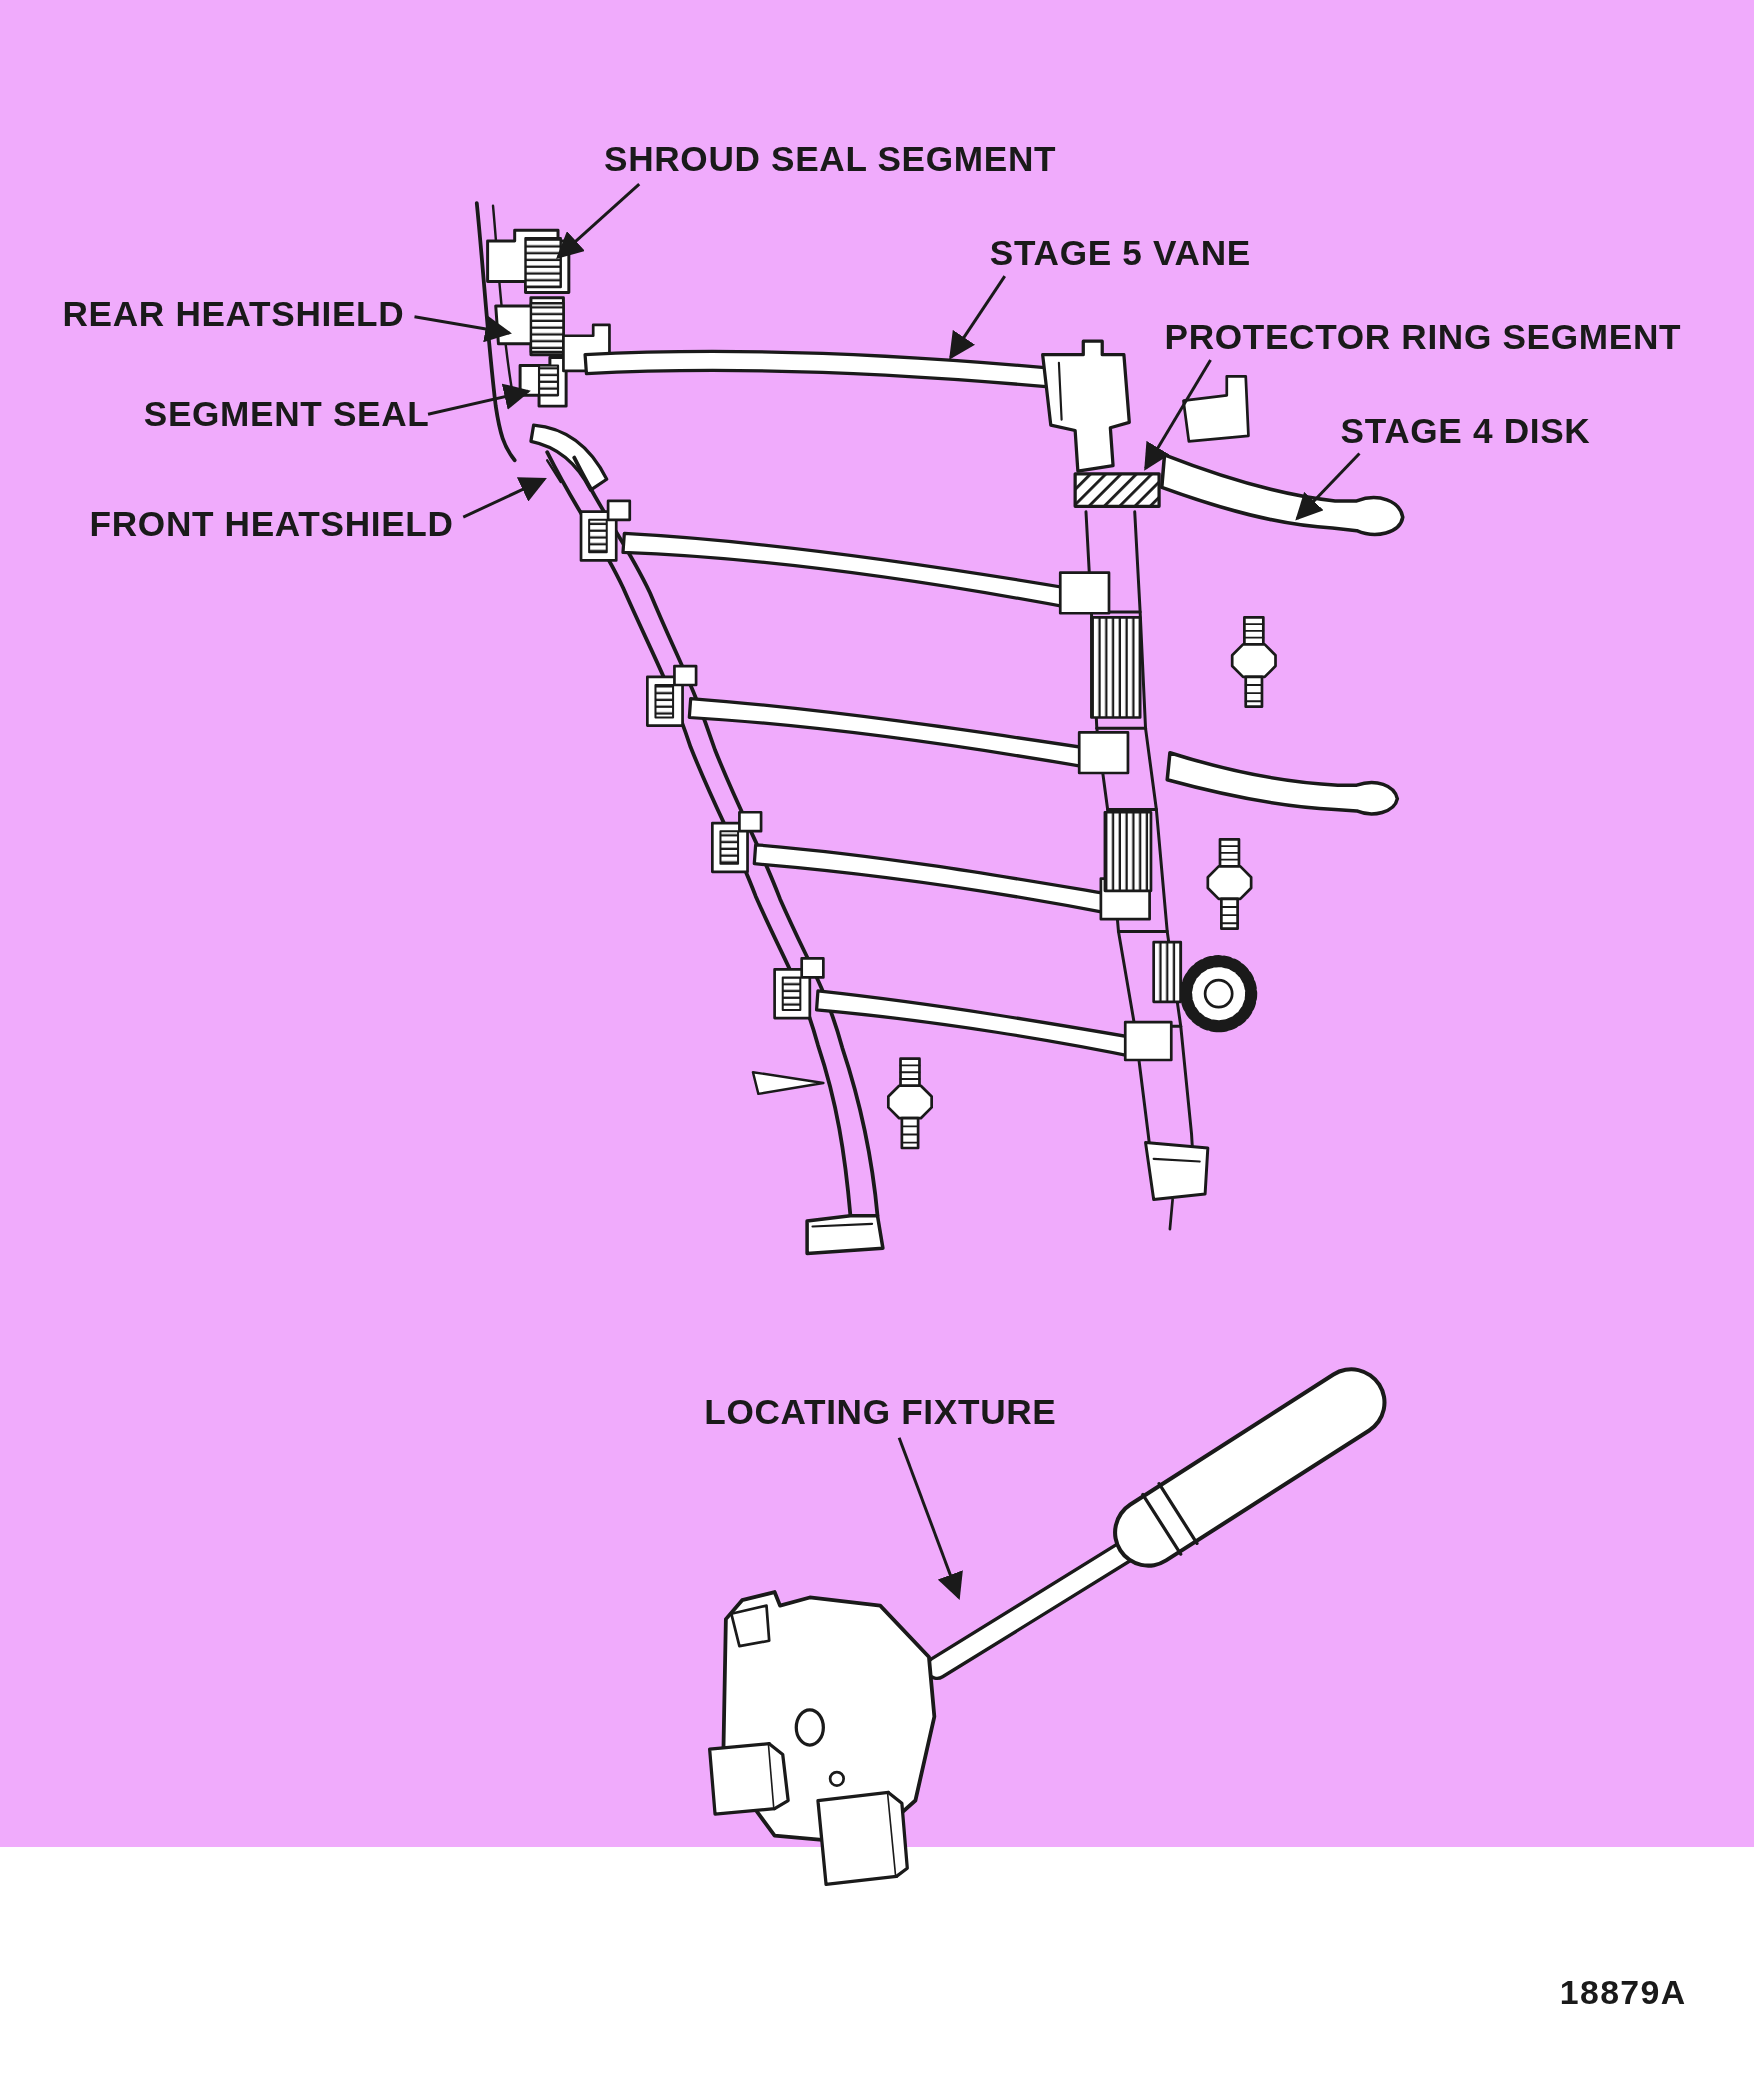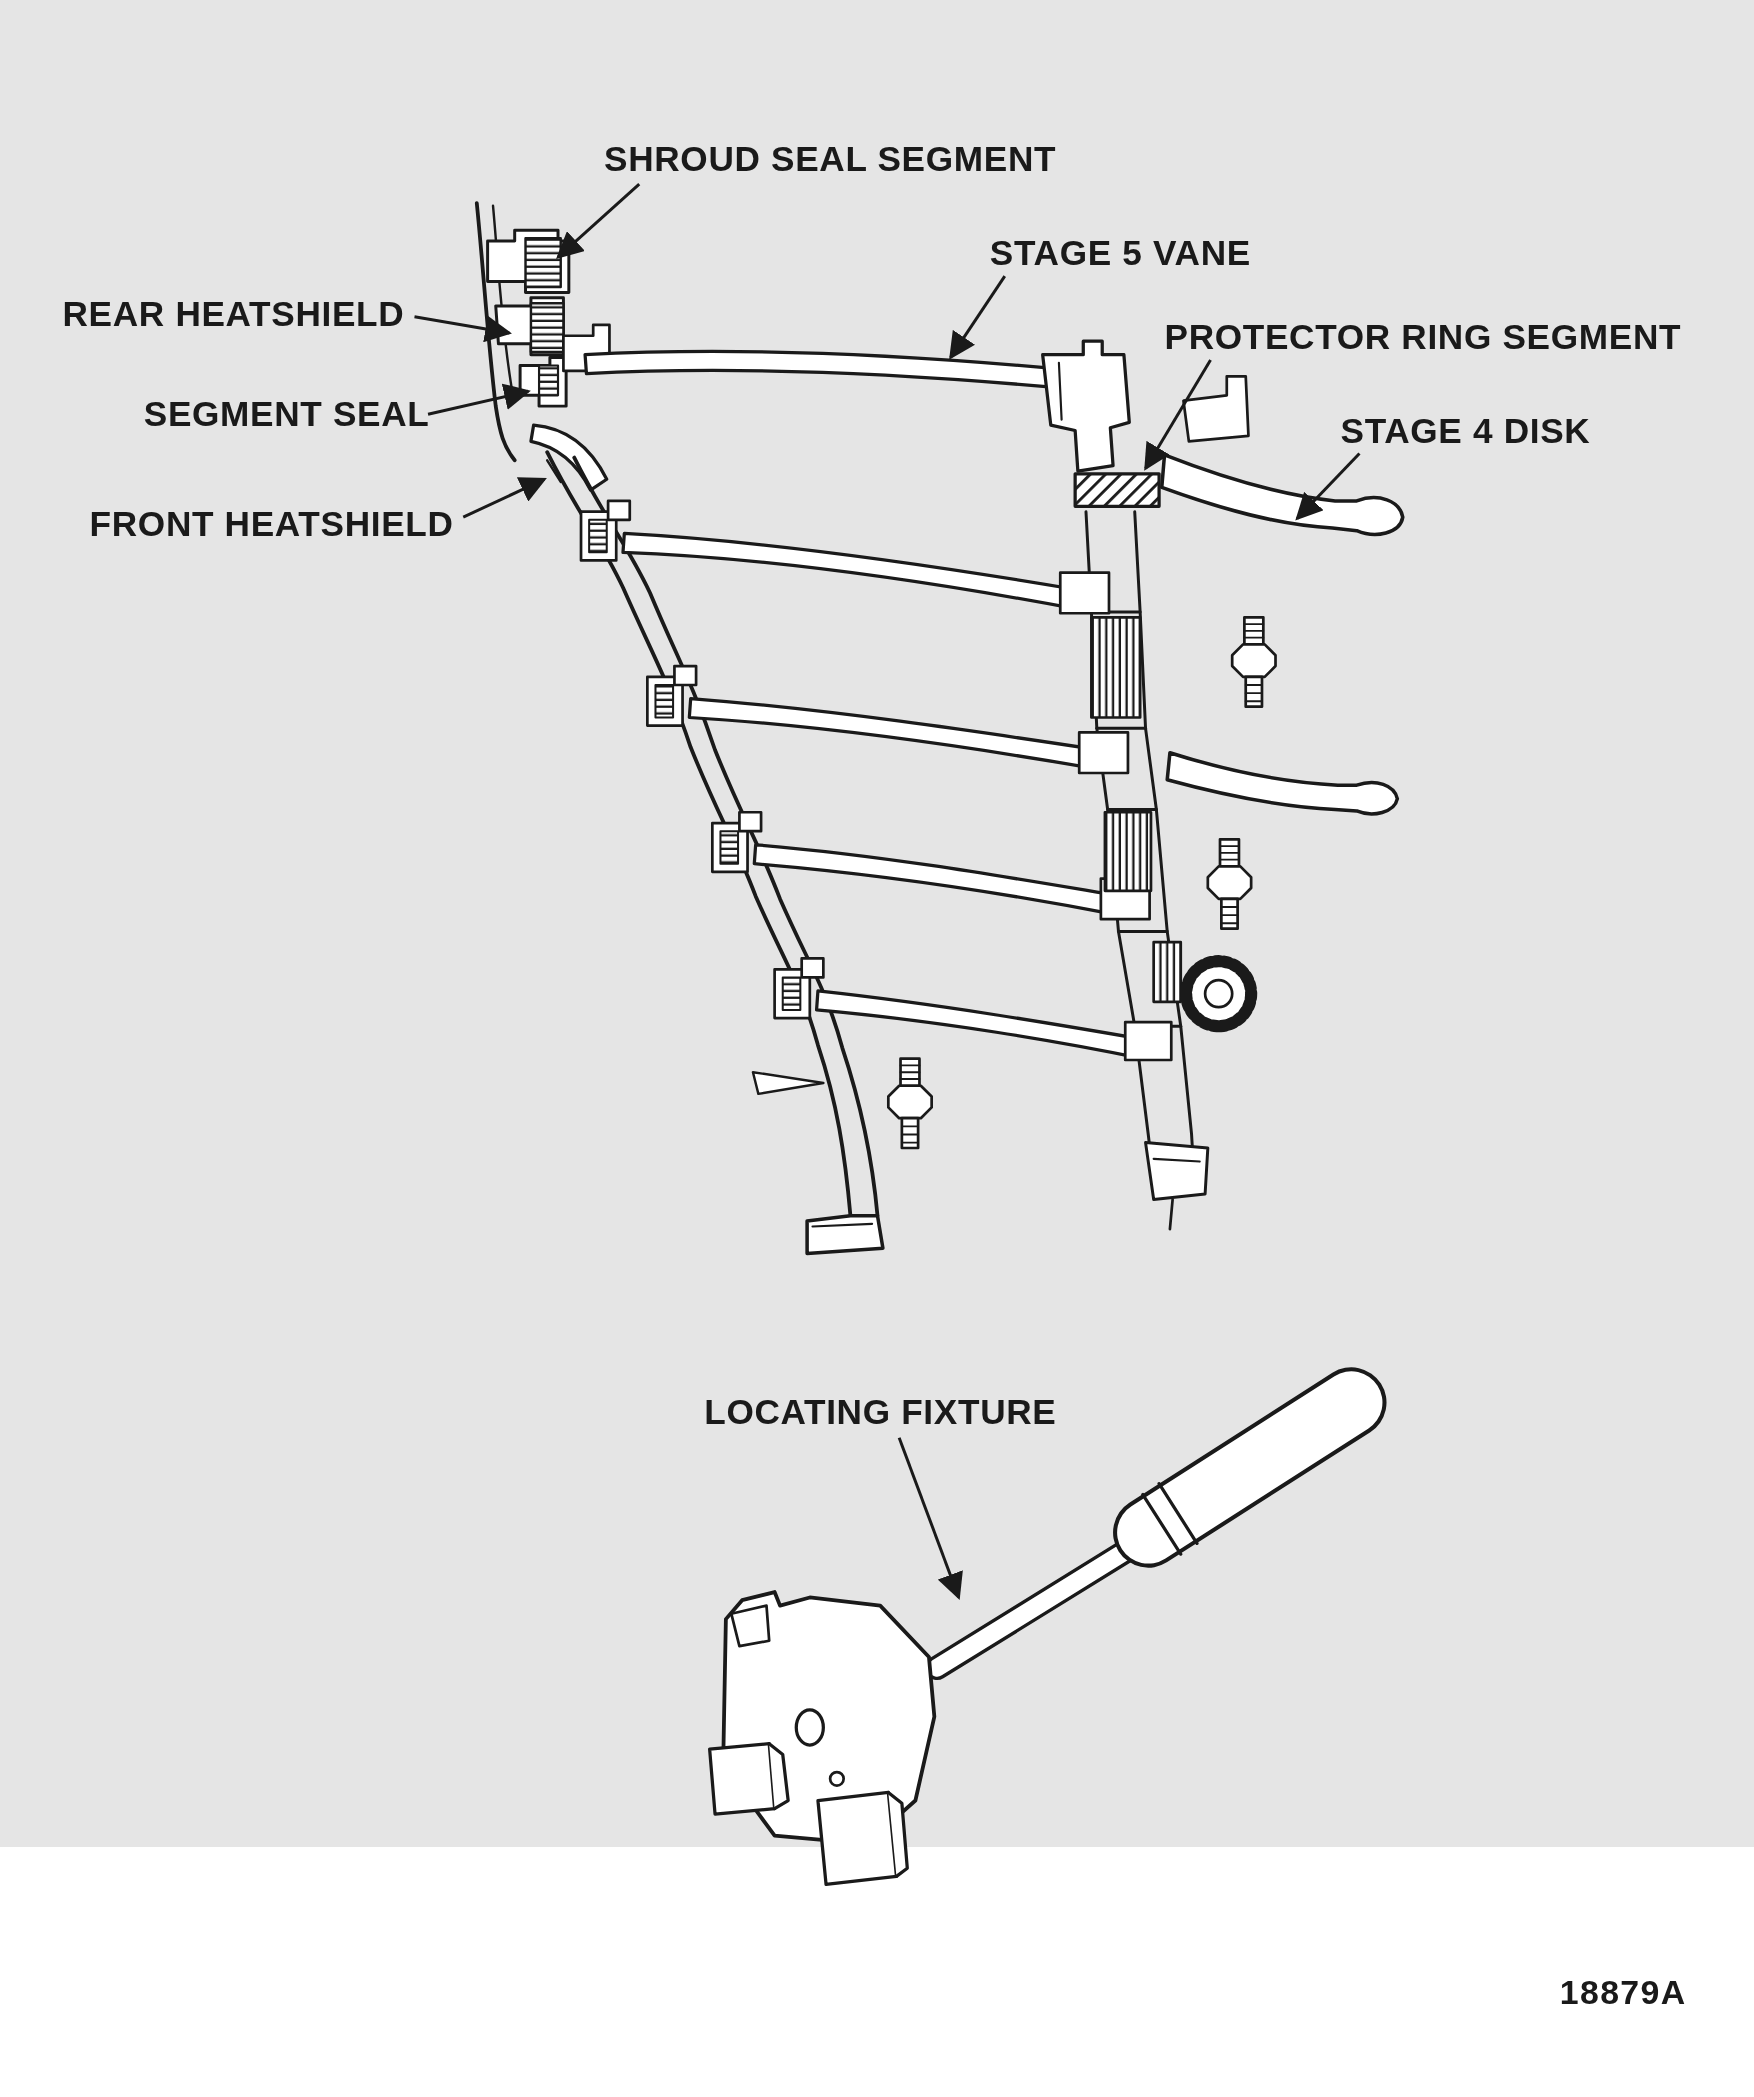--- a/index.html
+++ b/index.html
@@ -7,21 +7,21 @@
     padding: 0;
     background: #ffffff;
     width: 1755px;
     height: 2097px;
     overflow: hidden;
   }
   .page {
     position: relative;
     width: 1755px;
     height: 1847px;
-    background: #e5e5e5;
+    background: #f0abfc;
   }
   svg.fig {
     display: block;
     width: 1755px;
     height: 2097px;
   }
   text.callout {
     font-family: "Liberation Sans", sans-serif;
     font-weight: bold;
     font-size: 26px;

